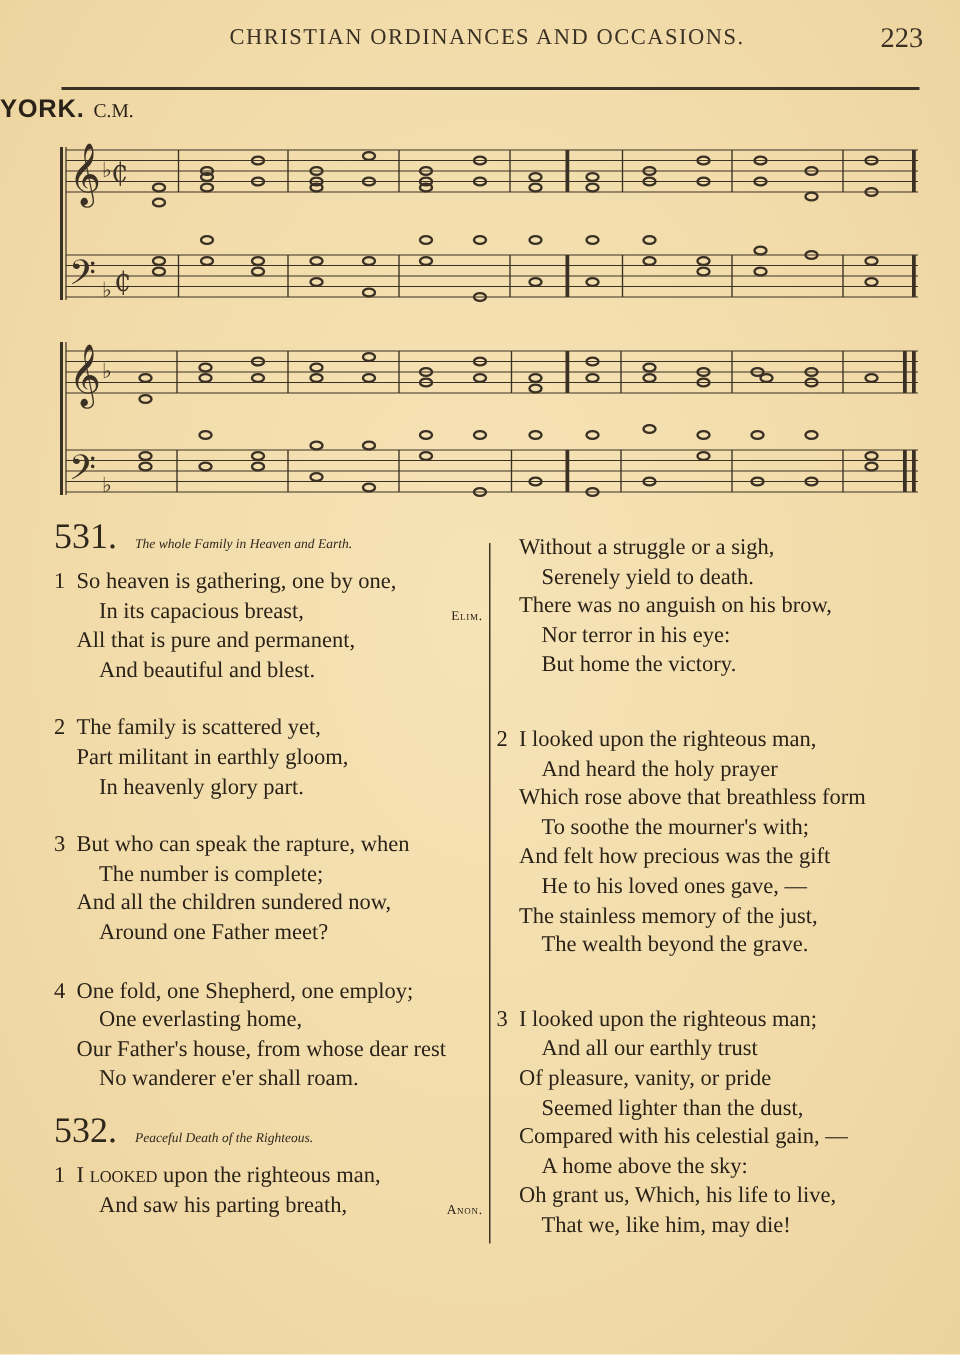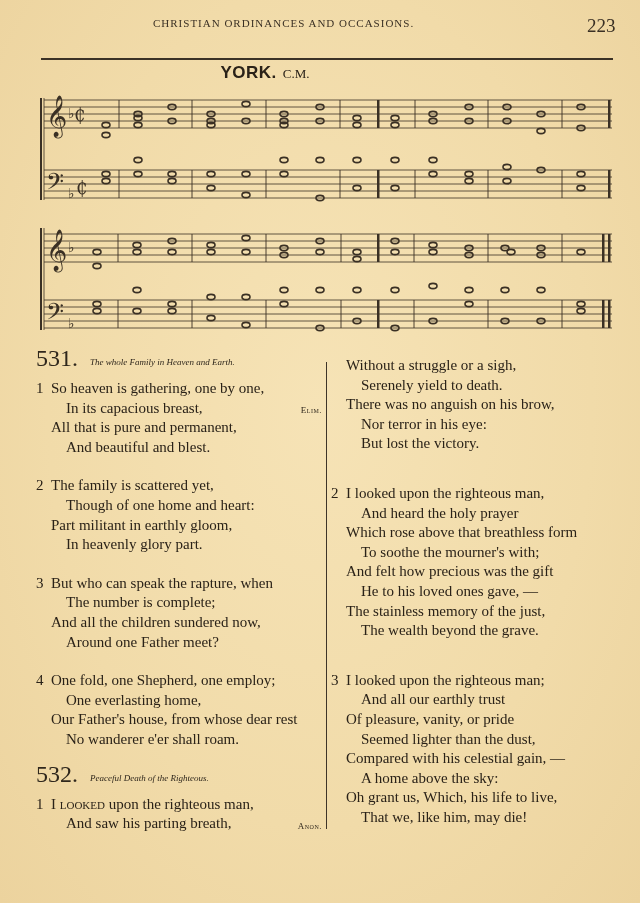--- a/index.html
+++ b/index.html
@@ -9,33 +9,33 @@
       background: radial-gradient(ellipse at 50% 45%, #f6e3b6 0%, #f1dba9 60%, #ecd39e 100%);
       font-family: "Liberation Serif", "DejaVu Serif", serif;
       color: #2a2218;
       position: relative;
     }
     .header {
       position: absolute; left: 0; top: 0; width: 640px; height: 60px;
     }
     .running-title {
       position: absolute; left: 153px; top: 17px;
-      font-size: 11px; letter-spacing: 1px; color: #3a3024;
+      font-size: 15px; letter-spacing: 1px; color: #3a3024;
       font-family: "Liberation Serif", serif;
     }
     .page-number {
       position: absolute; left: 587px; top: 15px;
       font-size: 19px; color: #3a3024;
     }
     .header-rule {
       position: absolute; left: 41px; top: 58px; width: 572px; height: 2px;
       background: #3b3226;
     }
     .tune-title {
-      position: absolute; left: 0; top: 63px; width: 530px; text-align: center;
+      position: absolute; left: 0; top: 63px; width: 530px; text-align: left;
     }
     .tune-name {
       font-family: "Liberation Sans", "DejaVu Sans", sans-serif; font-weight: bold;
       font-size: 17px; color: #2a2218; letter-spacing: 0.5px;
     }
     .tune-meter { font-size: 13px; margin-left: 6px; color: #2a2218; }
 
     .score { position: absolute; left: 0; width: 640px; }
     .score svg { display: block; }
 
@@ -313,21 +313,20 @@
 
   <div class="stanza">
     <div class="line first"><span class="snum">1</span><span>So heaven is gathering, one by one,</span></div>
     <div class="line in">In its capacious breast,</div>
     <div class="line out">All that is pure and permanent,</div>
     <div class="line in">And beautiful and blest.</div>
   </div>
   <div class="gap"></div>
   <div class="stanza">
     <div class="line first"><span class="snum">2</span><span>The family is scattered yet,</span></div>
-    <div class="line in">Though of one home and heart:</div>
     <div class="line out">Part militant in earthly gloom,</div>
     <div class="line in">In heavenly glory part.</div>
   </div>
   <div class="gap"></div>
   <div class="stanza">
     <div class="line first"><span class="snum">3</span><span>But who can speak the rapture, when</span></div>
     <div class="line in">The number is complete;</div>
     <div class="line out">And all the children sundered now,</div>
     <div class="line in">Around one Father meet?</div>
   </div>
@@ -350,21 +349,21 @@
     <div class="line in">And saw his parting breath,</div>
   </div>
 </div>
 
 <div class="col col-right" style="top:356px;">
   <div class="stanza">
     <div class="line out">Without a struggle or a sigh,</div>
     <div class="line in">Serenely yield to death.</div>
     <div class="line out">There was no anguish on his brow,</div>
     <div class="line in">Nor terror in his eye:</div>
-    <div class="line in">But lost the victory.</div>
+    <div class="line in">But home the victory.</div>
   </div>
   <div class="gap" style="height:30px"></div>
   <div class="stanza">
     <div class="line first"><span class="snum">2</span><span>I looked upon the righteous man,</span></div>
     <div class="line in">And heard the holy prayer</div>
     <div class="line out">Which rose above that breathless form</div>
     <div class="line in">To soothe the mourner's with;</div>
     <div class="line out">And felt how precious was the gift</div>
     <div class="line in">He to his loved ones gave, —</div>
     <div class="line out">The stainless memory of the just,</div>

